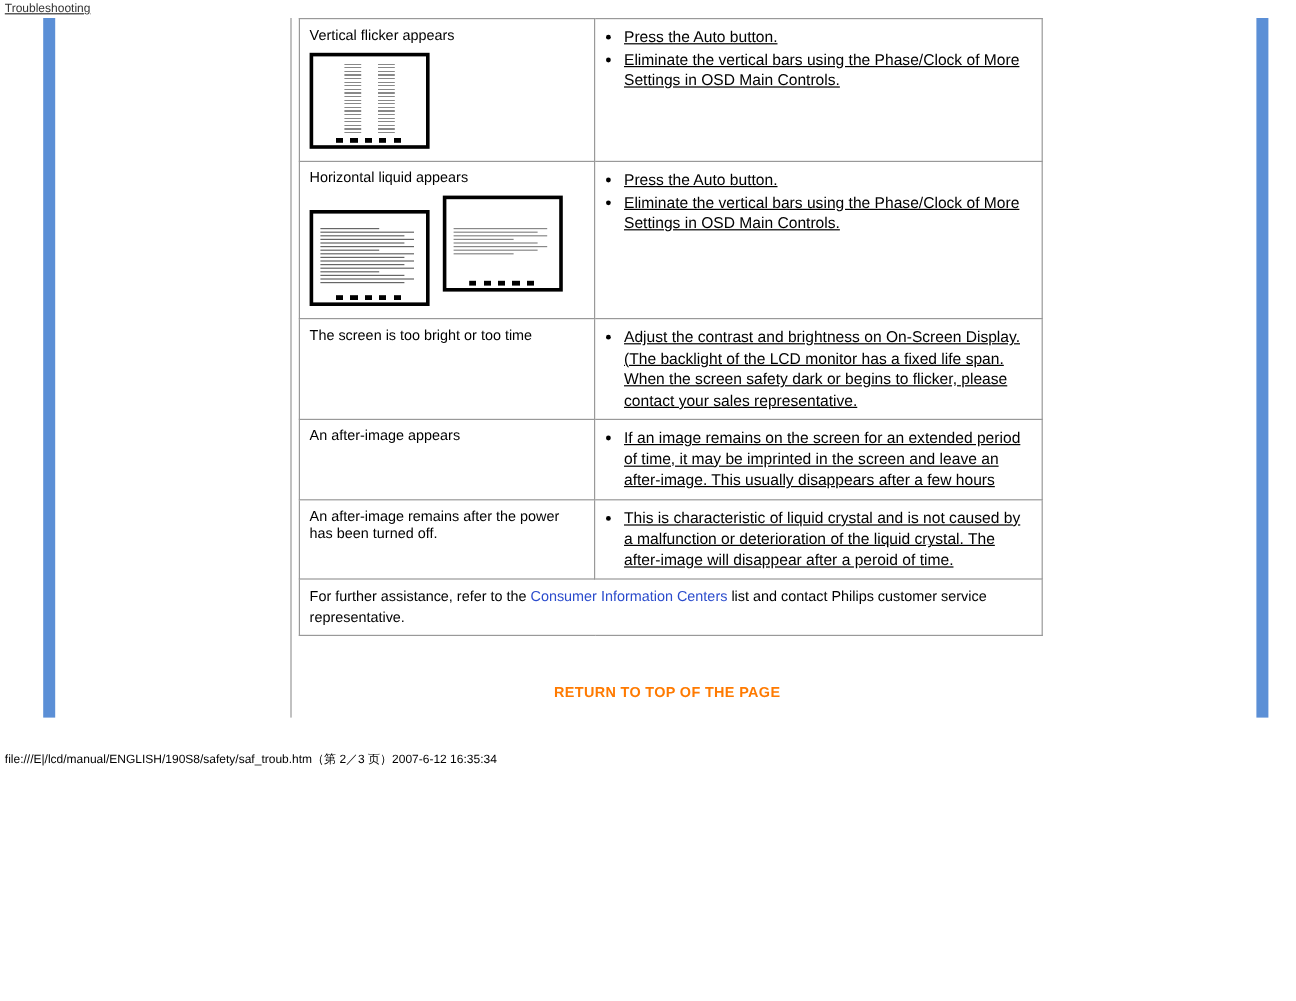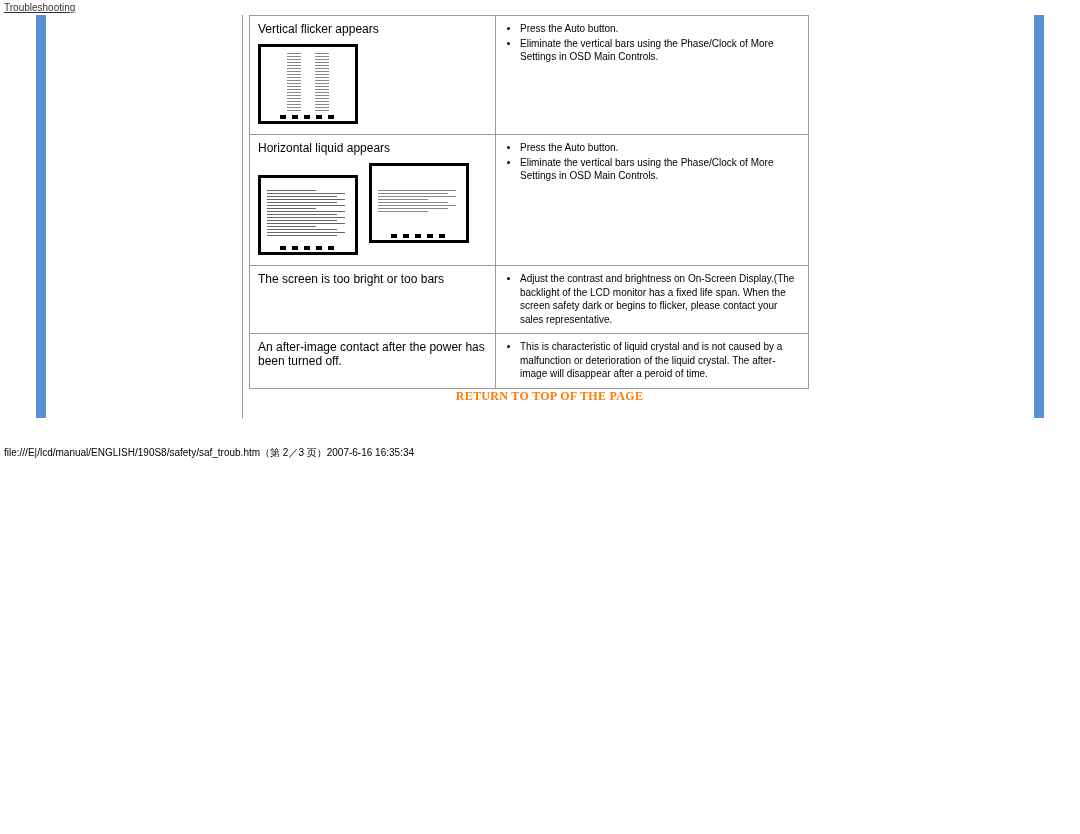--- a/index.html
+++ b/index.html
@@ -32,32 +32,32 @@
     padding: 0 0 14px 0;
   }
   .right-bar {
     width: 10px;
     background: #5b8fd6;
     flex-shrink: 0;
     margin-left: 178px;
   }
   table.trouble {
     border-collapse: collapse;
-    width: 560px;
+    width: 620px;
     margin-left: 6px;
   }
   table.trouble td {
     border: 1px solid #999;
     vertical-align: top;
     padding: 6px 8px;
     font-size: 12px;
   }
   td.left { width: 246px; }
   td.right ul { list-style: disc; padding-left: 16px; }
-  td.right li { font-size: 10px; line-height: 1.35; margin-bottom: 1px; }
+  td.right li { font-size: 13px; line-height: 1.35; margin-bottom: 1px; text-decoration: underline; }
   td.left .title { font-size: 12px; margin-bottom: 8px;}
   td.vmiddle { vertical-align: middle; }
 
   
   .thumb {
     width:100px; height:80px;
     border:3px solid #000;
     background:#fff;
     position:relative;
     display:inline-block;
@@ -89,21 +89,21 @@
 
   .footnote-row td {
     padding:10px 10px;
     font-size:12px;
     line-height:1.4;
   }
 
   a.cic { color:#2a4bcc; text-decoration:none; }
   .return-link{
     text-align:center;
-    font-family:Liberation Serif, serif;
+    margin-top:40px;
   }
   .return-link a{
     color:#ff7a00; font-size:12px; font-weight:bold; text-decoration:none;
     letter-spacing:0.3px;
   }
 
   .footer-path{
     font-size:10px;
     padding:8px 4px 10px 4px;
     color:#000;
@@ -180,47 +180,62 @@
         <td class="right vmiddle">
           <ul>
             <li>Press the Auto button.</li>
             <li>Eliminate the vertical bars using the Phase/Clock of More Settings in OSD Main Controls.</li>
           </ul>
         </td>
       </tr>
 
       <tr>
         <td class="left vmiddle">
-          <span>The screen is too bright or too bars</span>
+          <span>The screen is too bright or too time</span>
         </td>
         <td class="right">
           <ul>
                 <li>Adjust the contrast and brightness on On-Screen Display.(The backlight of the LCD monitor has a fixed life span. When the screen safety dark or begins to flicker, please contact your sales representative.</li>
               </ul>
         </td>
       </tr>
 
-
       <tr>
         <td class="left vmiddle">
-          <span>An after-image contact after the power has been turned off.</span>
+          <span>An after-image appears</span>
+        </td>
+        <td class="right">
+          <ul>
+                <li>If an image remains on the screen for an extended period of time, it may be imprinted in the screen and leave an after-image. This usually disappears after a few hours</li>
+              </ul>
+        </td>
+      </tr>
+
+      <tr>
+        <td class="left vmiddle">
+          <span>An after-image remains after the power has been turned off.</span>
         </td>
         <td class="right">
           <ul>
                 <li>This is characteristic of liquid crystal and is not caused by a malfunction or deterioration of the liquid crystal. The after-image will disappear after a peroid of time.</li>
               </ul>
         </td>
       </tr>
 
 
+      <tr class="footnote-row">
+        <td colspan="2">
+          <span>For further assistance, refer to the </span><a href="#" class="cic">Consumer Information Centers</a><span> list and contact Philips customer service representative.</span>
+        </td>
+      </tr>
     </tbody>
       </table>
 
     <div class="return-link">
       <a href="#">RETURN TO TOP OF THE PAGE</a>
     </div>
 
   </div>
 
   <div class="right-bar"></div>
 </div>
 
-<div class="footer-path">file:///E|/lcd/manual/ENGLISH/190S8/safety/saf_troub.htm（第 2／3 页）2007-6-16 16:35:34</div>
+<div class="footer-path">file:///E|/lcd/manual/ENGLISH/190S8/safety/saf_troub.htm（第 2／3 页）2007-6-12 16:35:34</div>
 
 </body></html>

